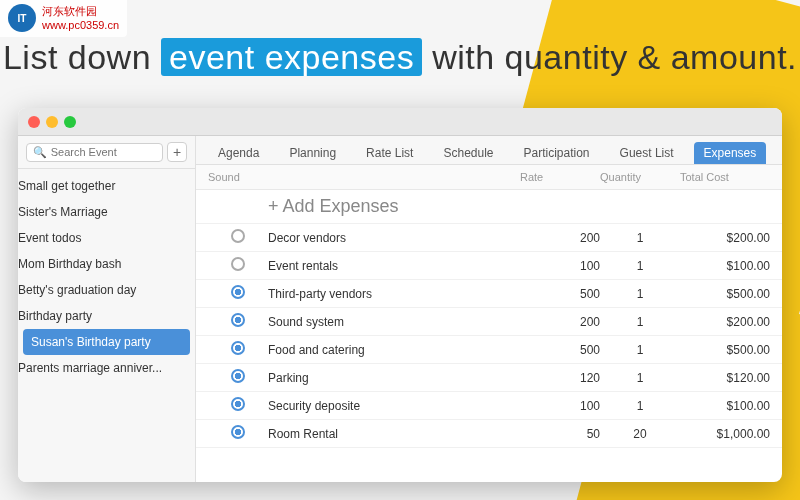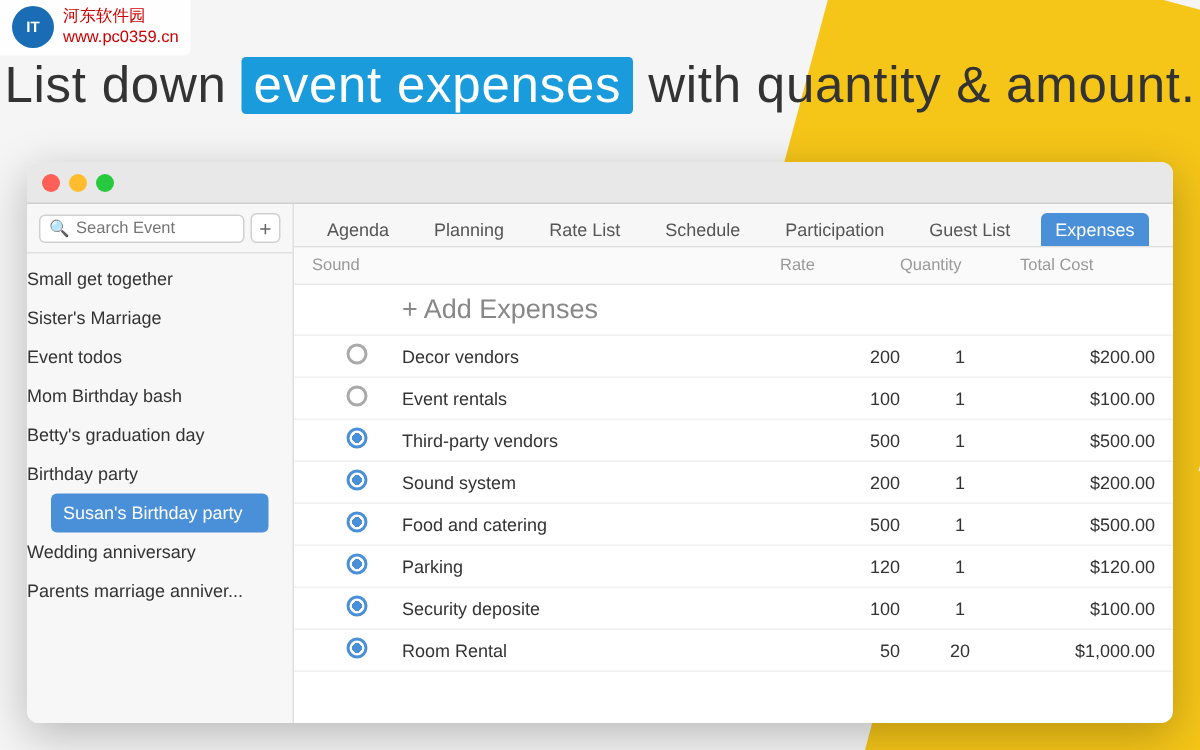--- a/index.html
+++ b/index.html
@@ -201,21 +201,21 @@
       color: #333;
       cursor: pointer;
       white-space: nowrap;
       overflow: hidden;
       text-overflow: ellipsis;
     }
     .sidebar-item.active {
       background: #4a90d9;
       color: white;
       border-radius: 4px;
-      margin: 0 16px;
+      margin: 0 5px;
       padding: 6px 8px;
     }
 
     
     .right-panel {
       flex: 1;
       display: flex;
       flex-direction: column;
       overflow: hidden;
     }
@@ -340,21 +340,20 @@
         <div class="add-btn">+</div>
       </div>
       <div class="sidebar-list" id="sidebar-list">
       <div class="sidebar-item">Small get together</div>
           <div class="sidebar-item">Sister's Marriage</div>
           <div class="sidebar-item">Event todos</div>
           <div class="sidebar-item">Mom Birthday bash</div>
           <div class="sidebar-item">Betty's graduation day</div>
           <div class="sidebar-item">Birthday party</div>
           <div class="sidebar-item active">Susan's Birthday party</div>
-          <div class="sidebar-item">Wedding anniversary</div>
           <div class="sidebar-item">Parents marriage anniver...</div>
         </div>
     </div>
 
     <div class="right-panel">
 
       <div class="tabs-bar" id="tabs-bar">
       <div class="tab">Agenda</div>
           <div class="tab">Planning</div>
           <div class="tab">Rate List</div>

